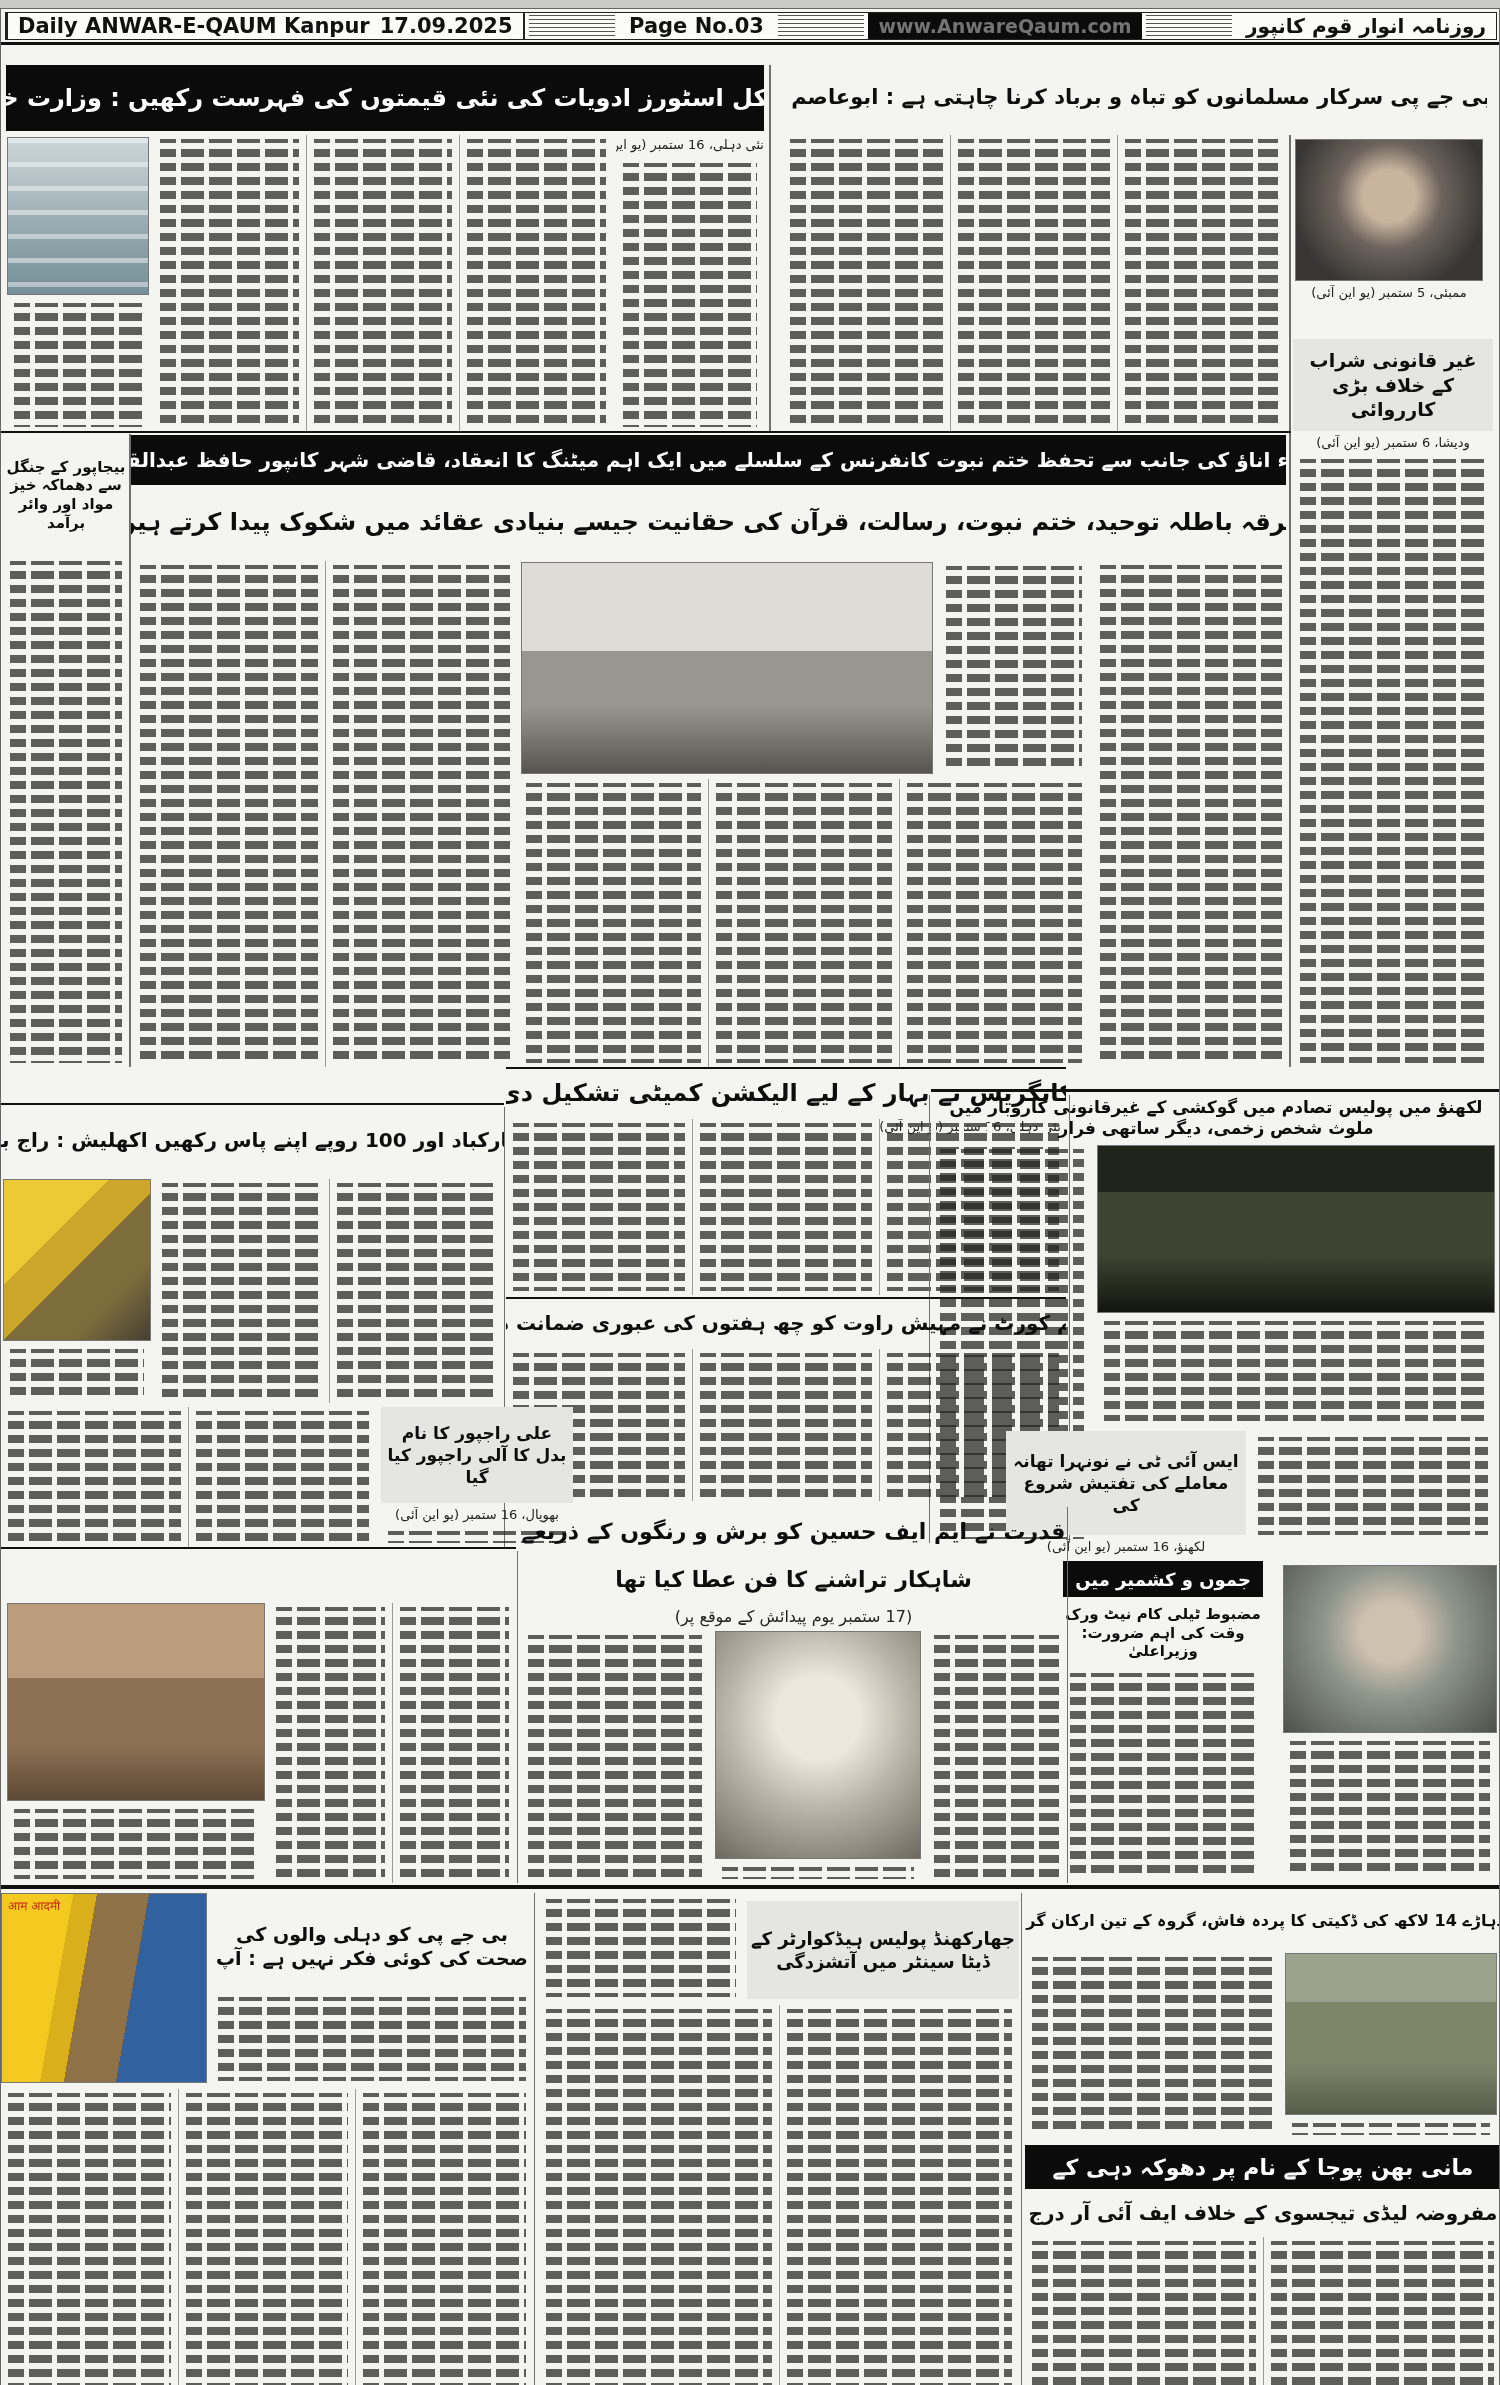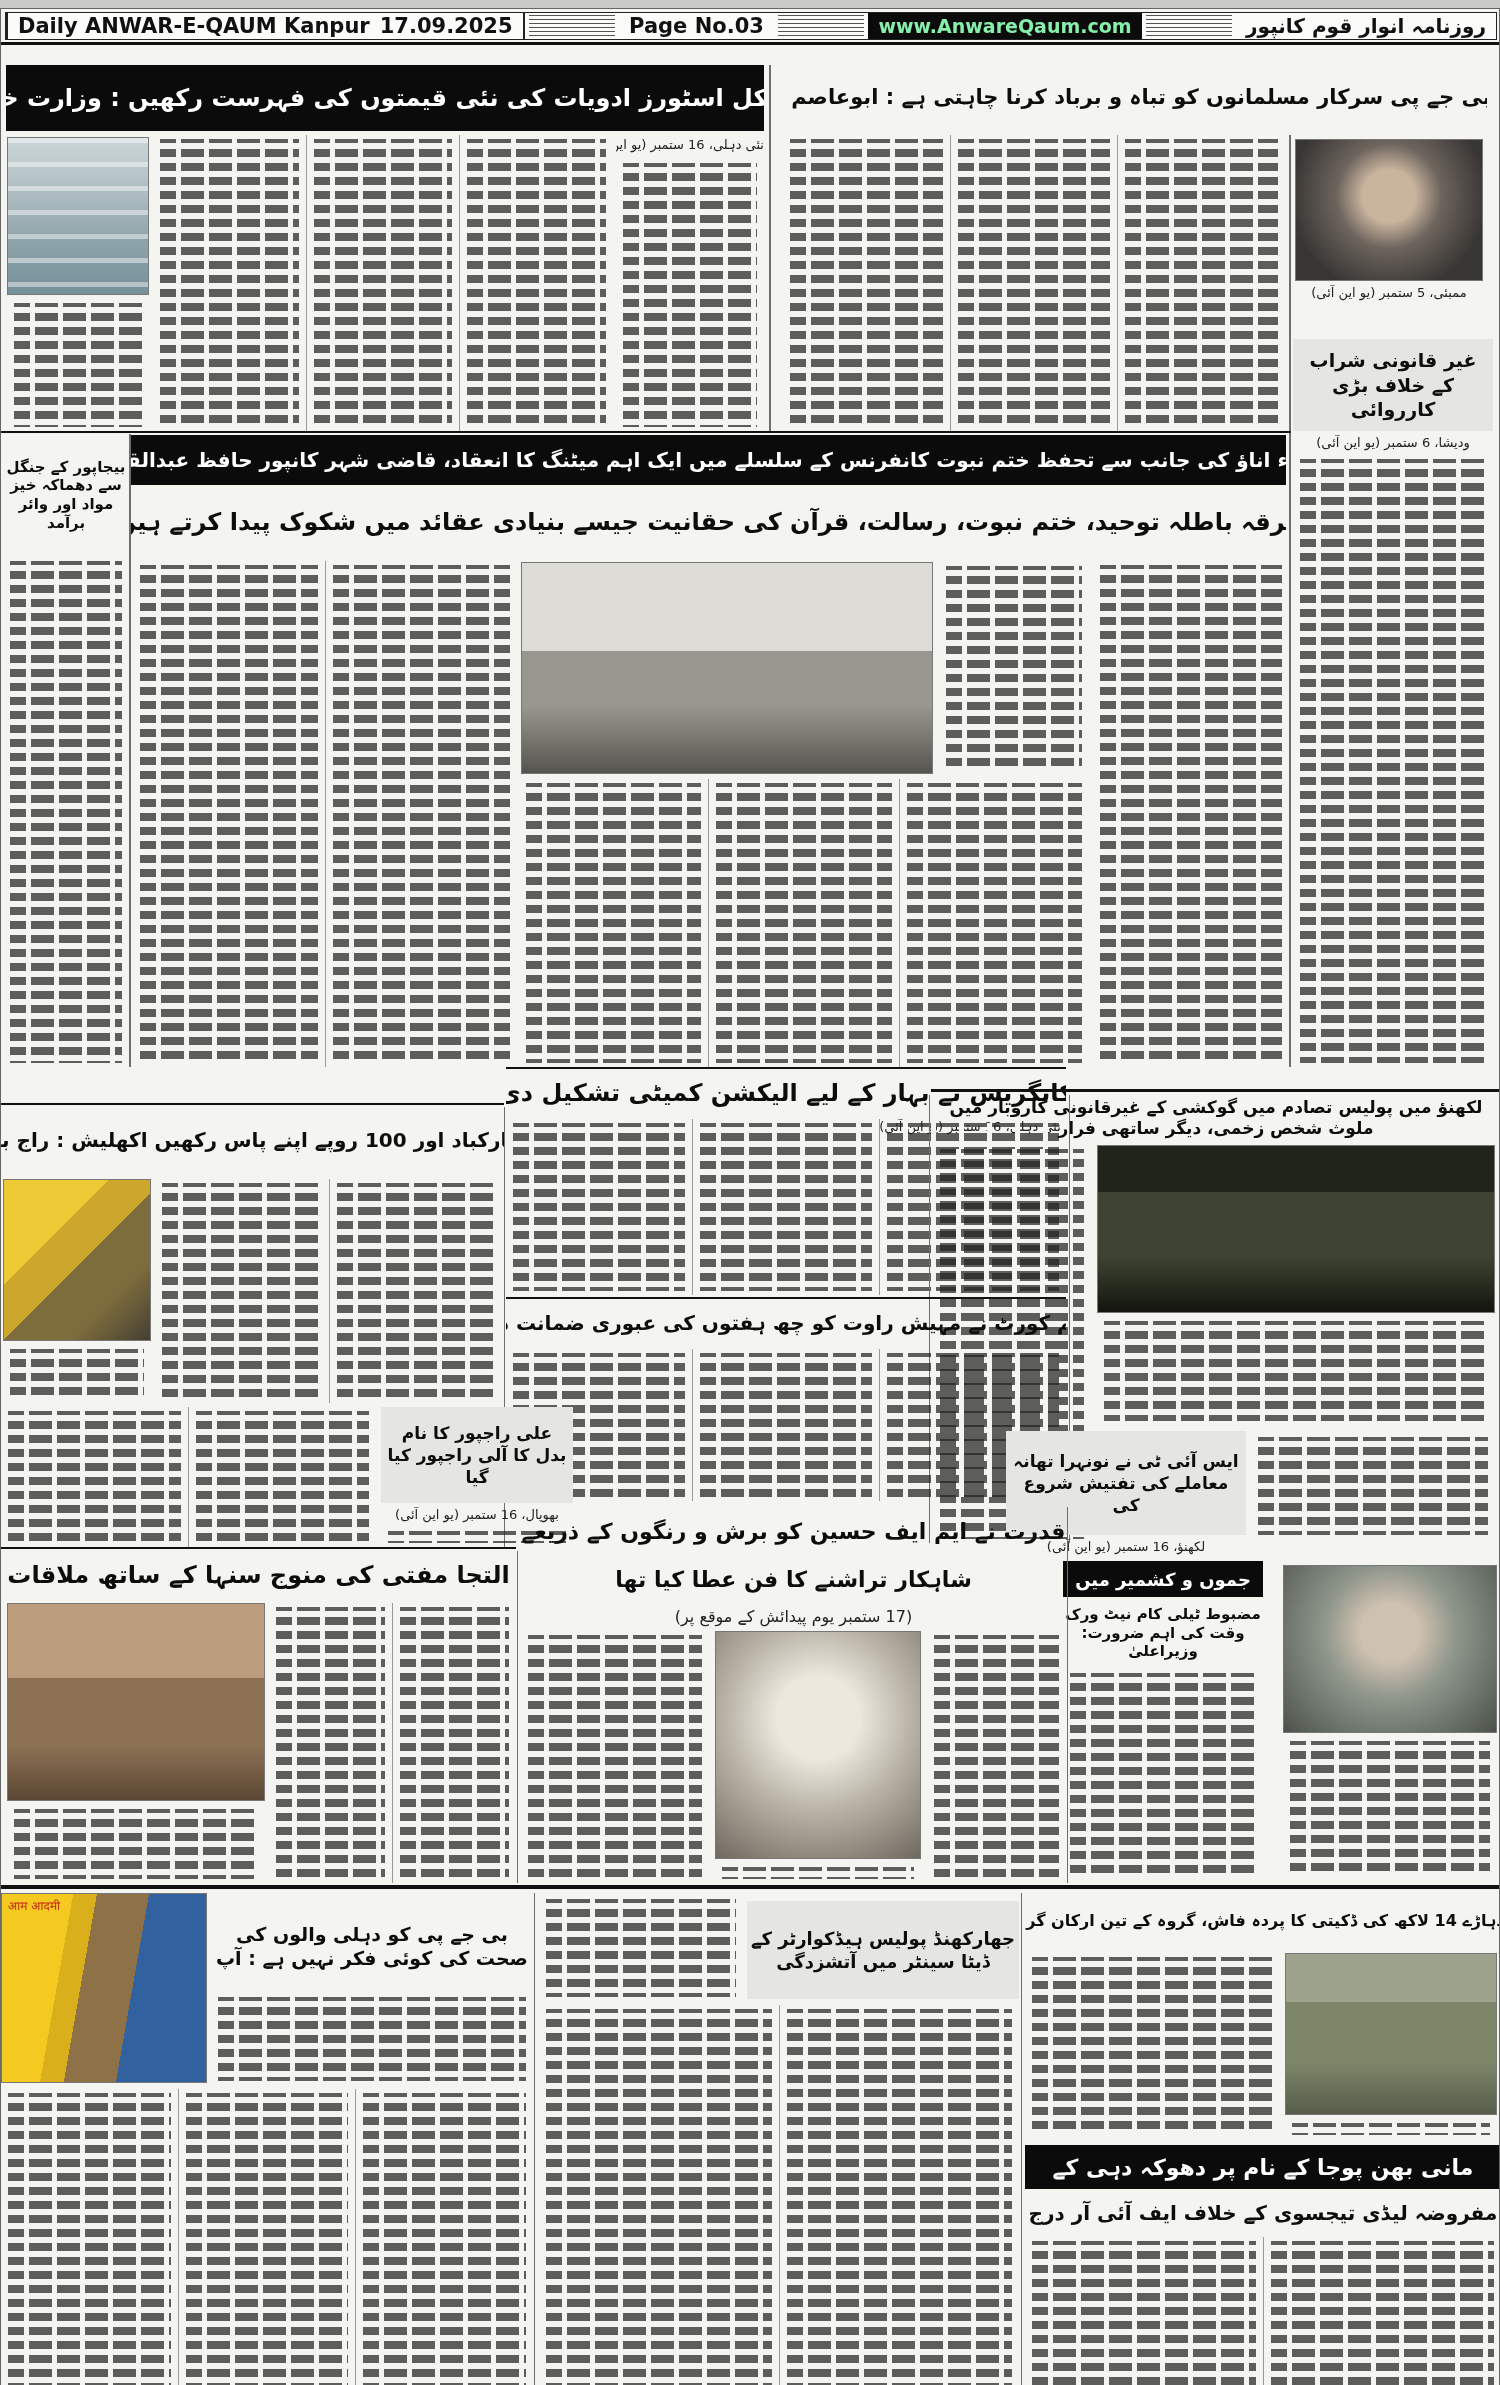--- a/index.html
+++ b/index.html
@@ -7,21 +7,21 @@
   .page{position:relative;width:1500px;height:2385px;margin:8px auto;background:#f4f4f0;
         border:1px solid #666;overflow:hidden;color:#111}
   .abs{position:absolute}
   .urdu{direction:rtl;font-family:"DejaVu Sans",sans-serif}
 
   
   .hdr{display:flex;align-items:stretch;border:1px solid #222;background:#fbfbf9}
   .hdr .seg{display:flex;align-items:center;padding:0 10px;font-size:21px;font-weight:bold;white-space:nowrap}
   .hdr .titlebox{border-right:2px solid #222;border-left:2px solid #222}
   .hdr .linefill{flex:1;margin:2px 4px;background:repeating-linear-gradient(180deg,#555 0 1px,transparent 1px 4px)}
-  .hdr .site{background:#0b0b0b;color:#86efac;font-weight:bold;font-size:19px}
+  .hdr .site{background:#0b0b0b;color:#737373;font-weight:bold;font-size:19px}
   .hdr .masthead{font-size:20px;font-weight:bold}
 
   
   .hrule{background:#111}
   .vrule{background:#6f6f6f}
 
   
   .bar{background:#0b0b0b;color:#fff;display:flex;align-items:center;justify-content:center;
        text-align:center;font-weight:bold;overflow:hidden}
   .hl{color:#0d0d0d;display:flex;align-items:center;justify-content:center;text-align:center;
@@ -173,21 +173,20 @@
   <div class="abs tx" style="left:1250px;top:1424px;width:244px;height:106px"></div>
 
   <div class="abs bar urdu nowrap" style="left:1062px;top:1552px;width:200px;height:36px;font-size:18px">جموں و کشمیر میں</div>
   <div class="abs hl urdu" style="left:1062px;top:1592px;width:200px;height:64px;font-size:15px">مضبوط ٹیلی کام نیٹ ورک وقت کی اہم ضرورت: وزیراعلیٰ</div>
   <div class="ph ph-omar" style="left:1282px;top:1556px;width:214px;height:168px"></div>
   <div class="abs tx" style="left:1062px;top:1660px;width:200px;height:212px"></div>
   <div class="abs tx" style="left:1282px;top:1728px;width:214px;height:144px"></div>
   <div class="abs vrule" style="left:1066px;top:1498px;width:1px;height:376px"></div>
 
   <div class="abs hrule" style="left:0;top:1538px;width:515px;height:2px"></div>
-  <div class="abs hl urdu nowrap" style="left:0;top:1542px;width:515px;height:48px;font-size:24px">التجا مفتی کی منوج سنہا کے ساتھ ملاقات</div>
   <div class="ph ph-meeting" style="left:6px;top:1594px;width:258px;height:198px"></div>
   <div class="abs cols" style="left:268px;top:1594px;width:247px;height:280px">
     <div class="col tx"></div>
     <div class="col tx"></div>
   </div>
   <div class="abs tx" style="left:6px;top:1796px;width:258px;height:78px"></div>
   <div class="abs vrule" style="left:516px;top:1542px;width:1px;height:332px"></div>
 
   <div class="abs hl urdu nowrap" style="left:520px;top:1500px;width:545px;height:46px;font-size:22px">قدرت نے ایم ایف حسین کو برش و رنگوں کے ذریعے</div>
   <div class="abs hl urdu nowrap" style="left:520px;top:1548px;width:545px;height:46px;font-size:22px">شاہکار تراشنے کا فن عطا کیا تھا</div>

